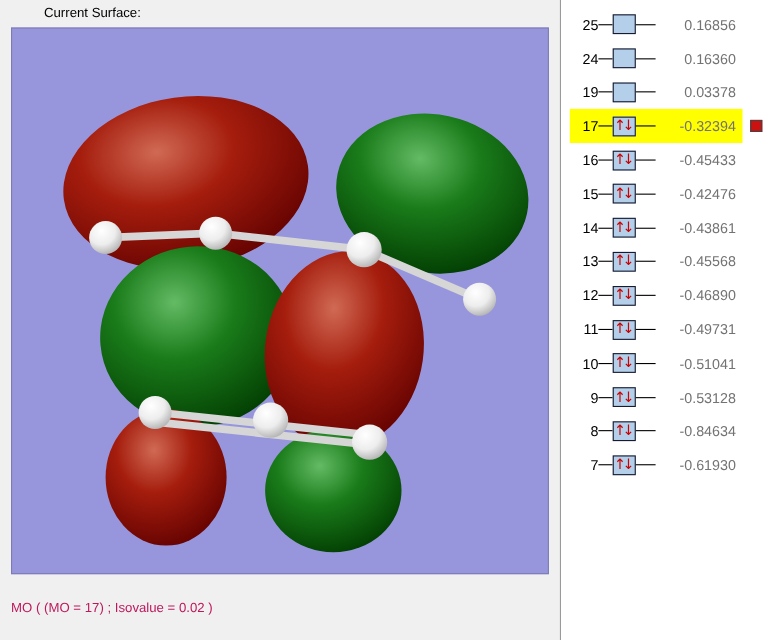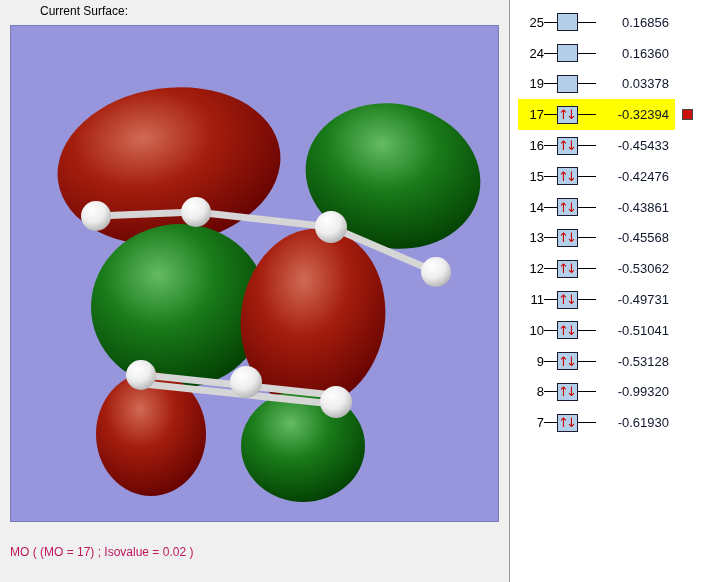--- a/index.html
+++ b/index.html
@@ -72,21 +72,21 @@
   }
   .arrows {
     color: #cc0000; font-size: 13px; line-height: 1;
     letter-spacing: -3px; padding-right: 3px;
     font-family: "DejaVu Sans", sans-serif;
   }
   .mo-val {
     flex: none;
     width: 70px; margin-left: 3px;
     text-align: right;
-    font-size: 13px; color: #0f172a;
+    font-size: 13px; color: #737373;
     white-space: pre;
   }
   .mo-marker {
     flex: none;
     width: 9px; height: 9px; margin-left: 13px;
     border: 1px solid #444;
     box-sizing: content-box;
   }
 </style>
 </head>
@@ -221,21 +221,21 @@
         <span class="mo-val">-0.45568</span>
         <span class="mo-marker" style="visibility: hidden;"></span>
       </div>
       <div class="mo-row">
         <span class="mo-num">12</span>
         <span class="mo-line l"></span>
         <span class="mo-box">
           <span class="arrows">↑↓</span>
         </span>
         <span class="mo-line r"></span>
-        <span class="mo-val">-0.53062</span>
+        <span class="mo-val">-0.46890</span>
         <span class="mo-marker" style="visibility: hidden;"></span>
       </div>
       <div class="mo-row">
         <span class="mo-num">11</span>
         <span class="mo-line l"></span>
         <span class="mo-box">
           <span class="arrows">↑↓</span>
         </span>
         <span class="mo-line r"></span>
         <span class="mo-val">-0.49731</span>
@@ -261,21 +261,21 @@
         <span class="mo-val">-0.53128</span>
         <span class="mo-marker" style="visibility: hidden;"></span>
       </div>
       <div class="mo-row">
         <span class="mo-num">8</span>
         <span class="mo-line l"></span>
         <span class="mo-box">
           <span class="arrows">↑↓</span>
         </span>
         <span class="mo-line r"></span>
-        <span class="mo-val">-0.99320</span>
+        <span class="mo-val">-0.84634</span>
         <span class="mo-marker" style="visibility: hidden;"></span>
       </div>
       <div class="mo-row">
         <span class="mo-num">7</span>
         <span class="mo-line l"></span>
         <span class="mo-box">
           <span class="arrows">↑↓</span>
         </span>
         <span class="mo-line r"></span>
         <span class="mo-val">-0.61930</span>

